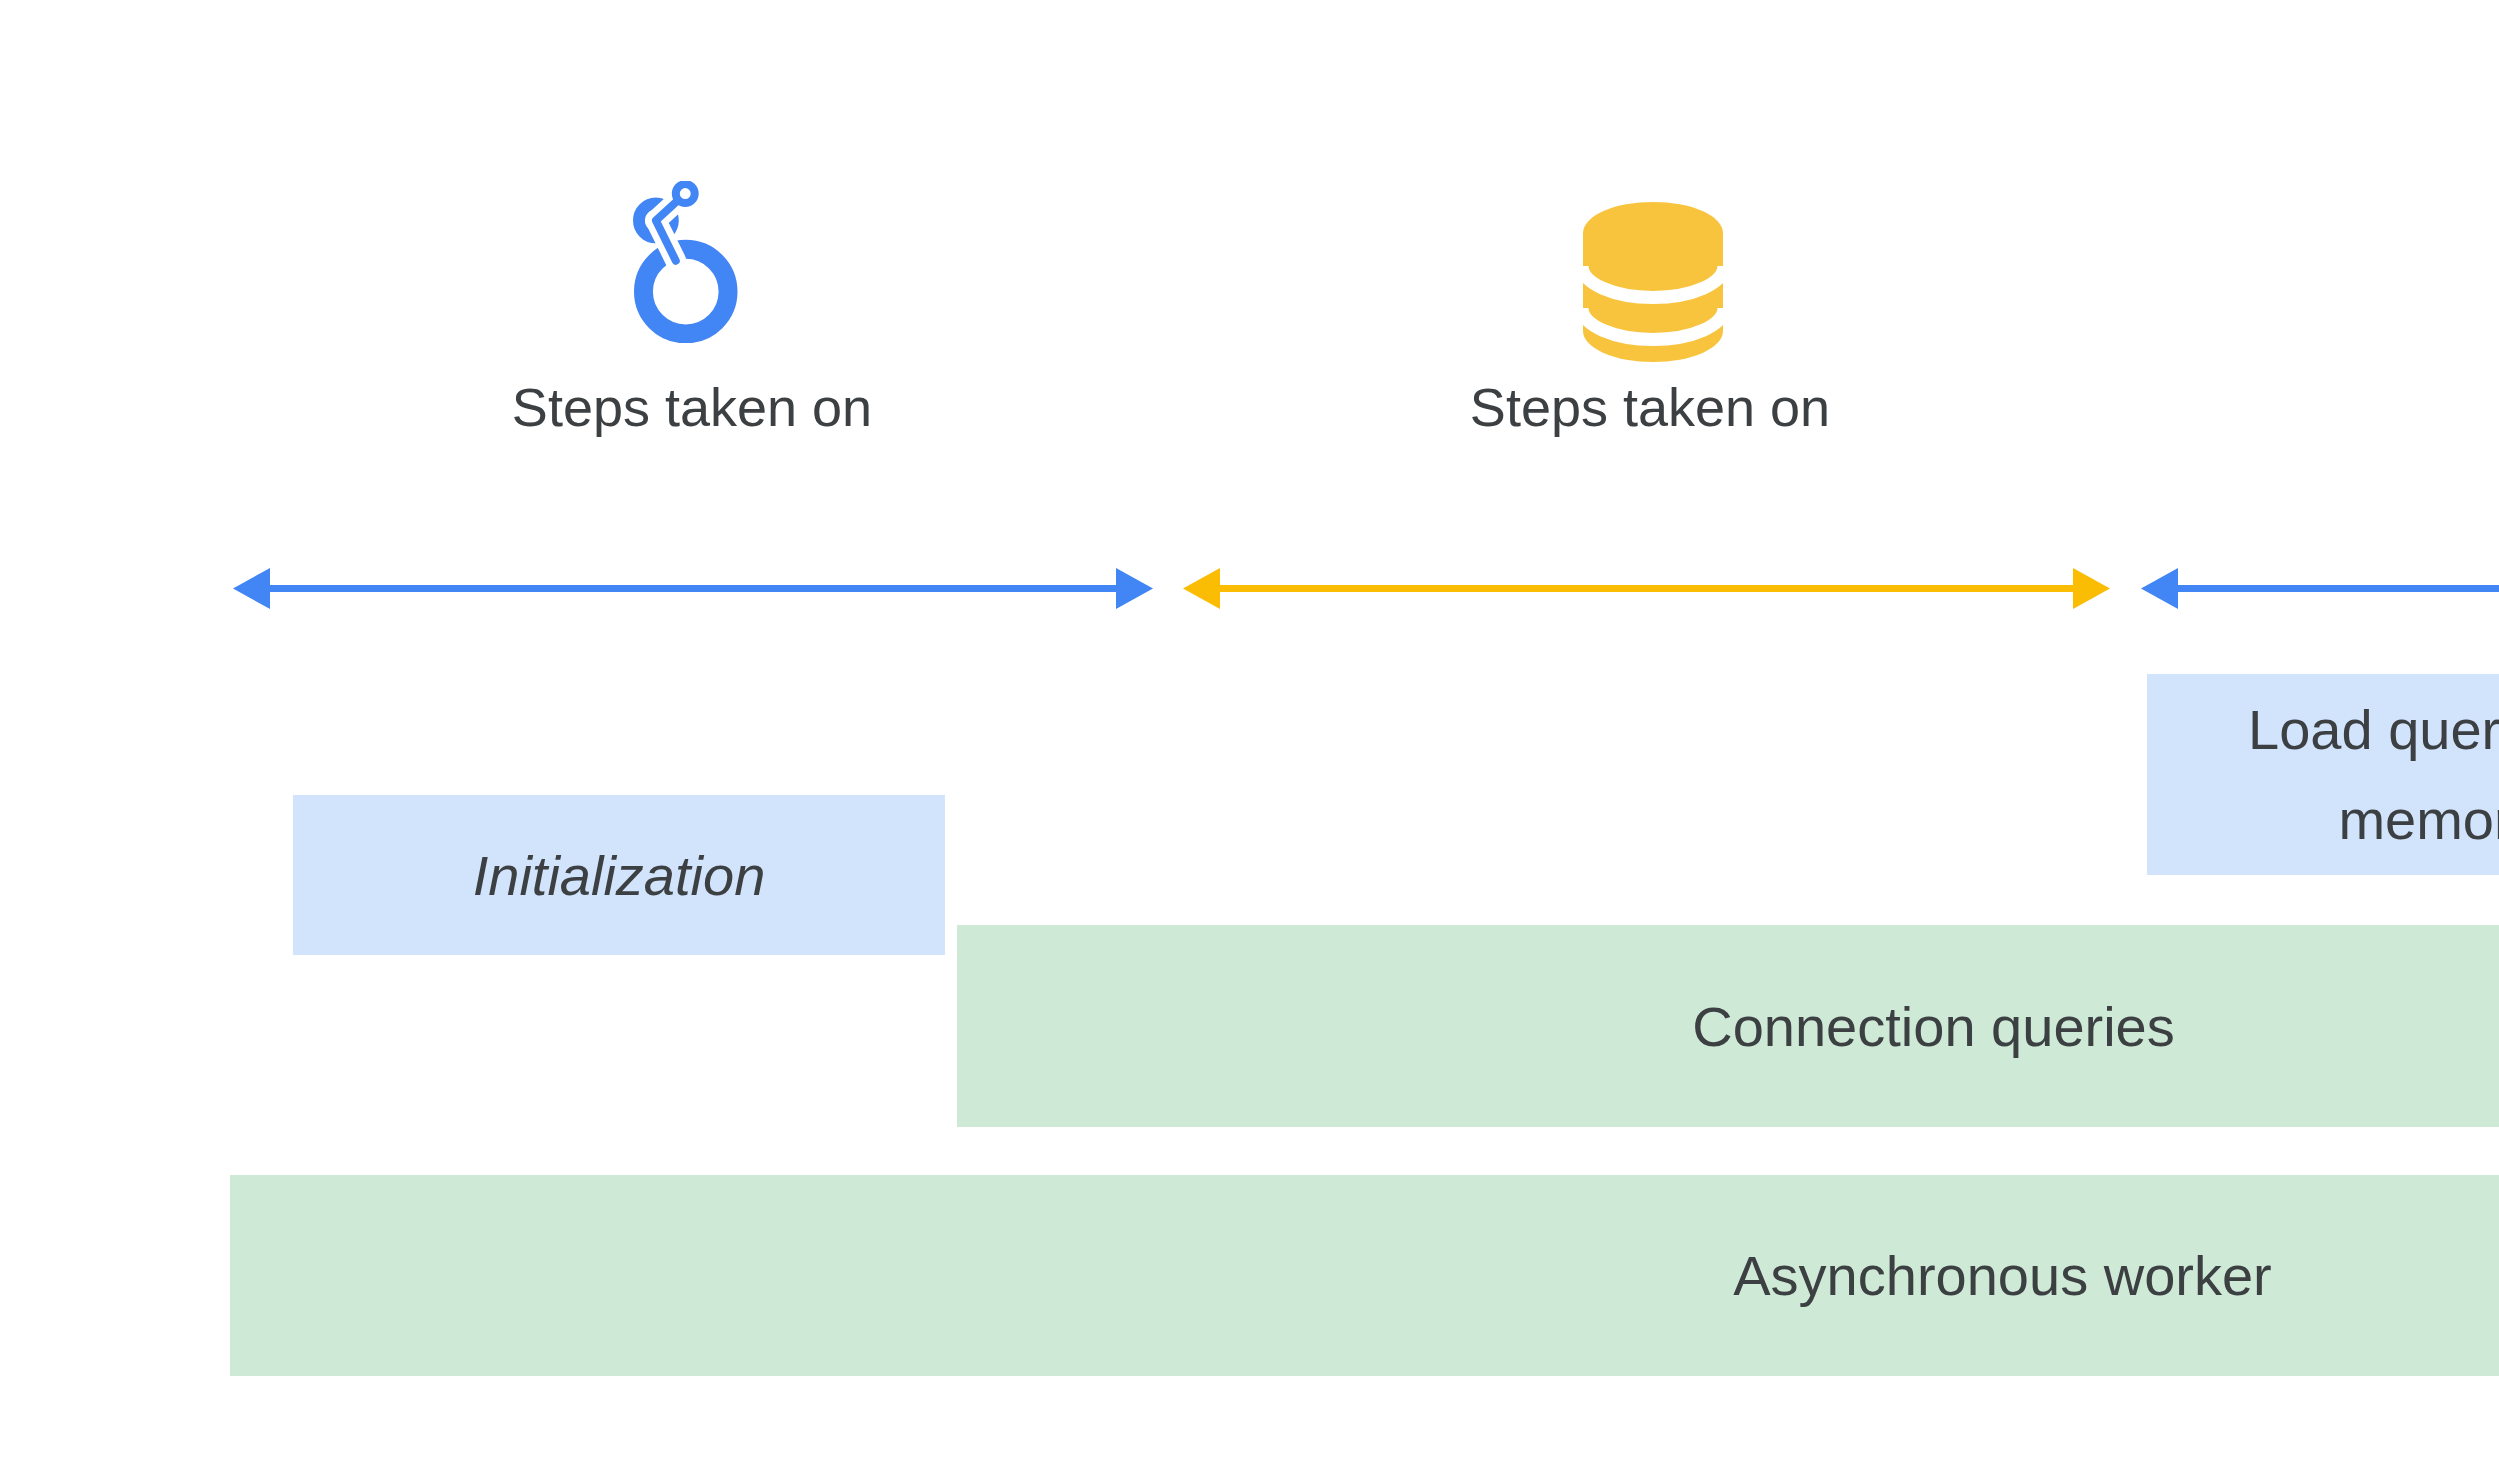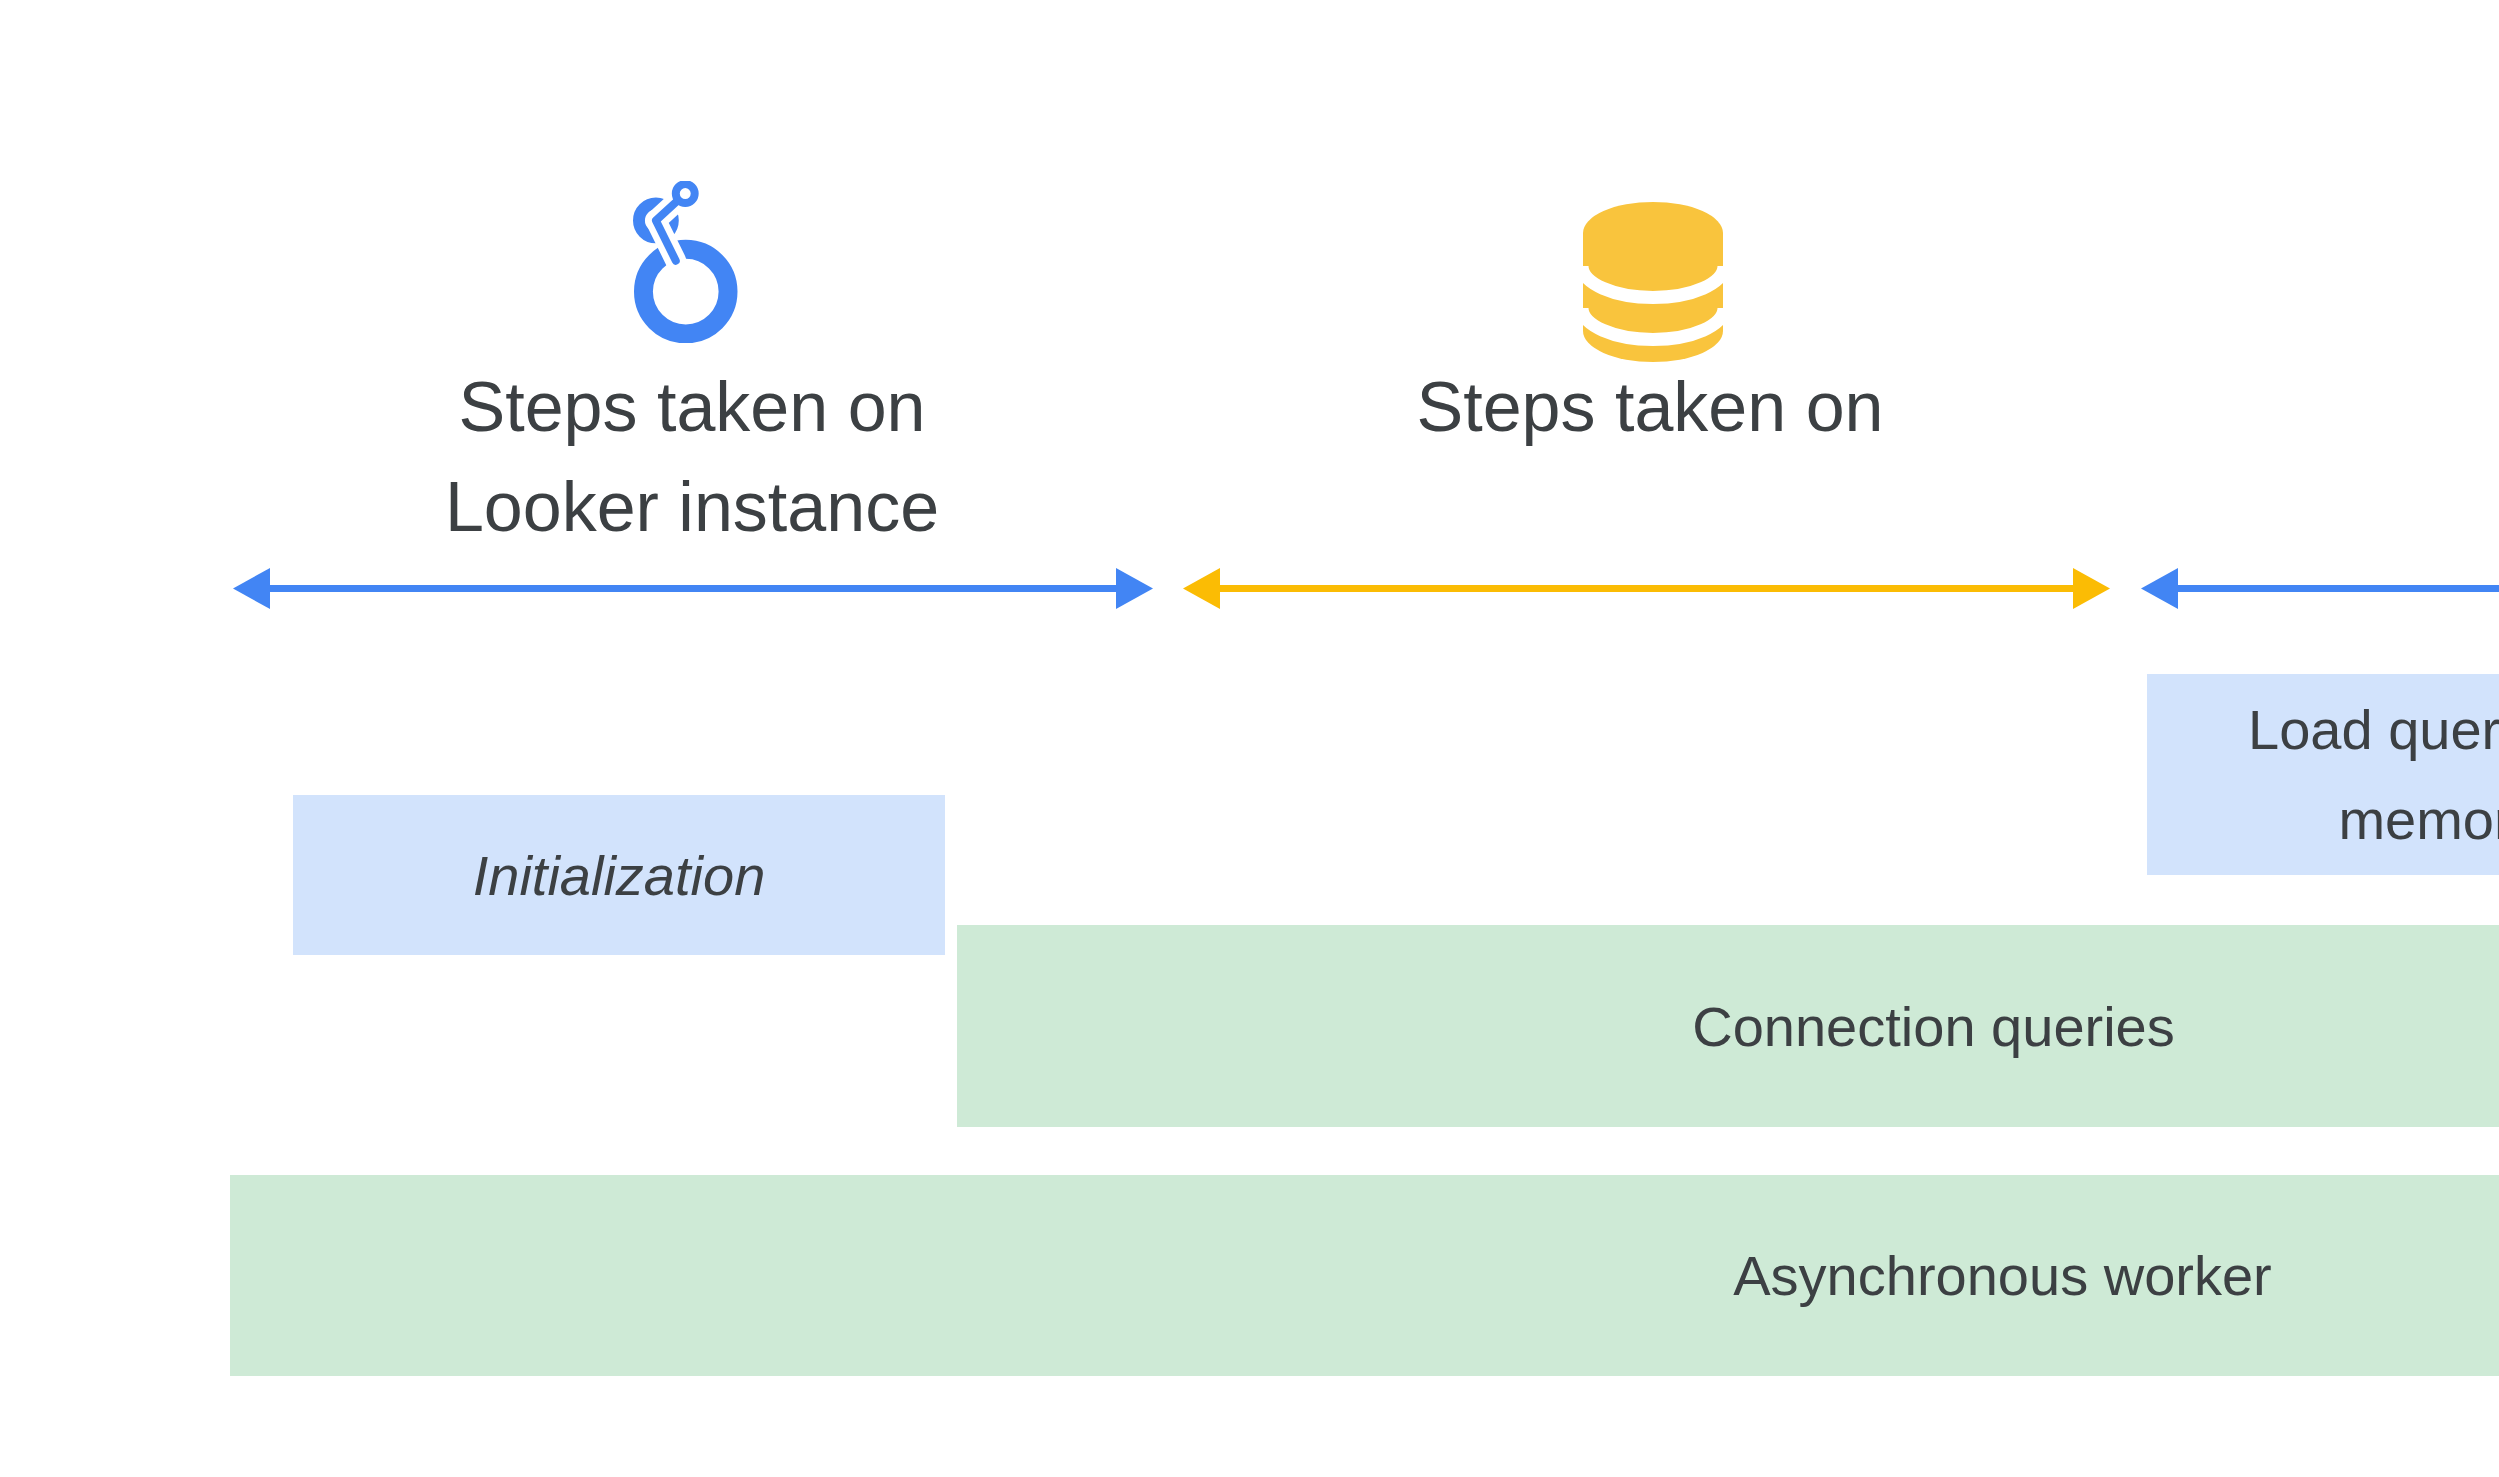--- a/index.html
+++ b/index.html
@@ -12,21 +12,21 @@
   }
   #canvas{position:relative;width:3999px;height:1478px;background:var(--page_bg,#ffffff);}
 
   
   .icon-wrap{position:absolute;}
   .step-label{
     position:absolute;
     width:950px;
     top:357px;
     text-align:center;
-    font-size:70px;
+    font-size:54px;
     line-height:100px;
     color:var(--text_color,#3C4043);
     white-space:nowrap;
   }
   .looker-ring{fill:none;stroke:var(--accent_blue,#4285F4);}
   .looker-bar-casing{fill:none;stroke:#ffffff;stroke-width:42;stroke-linecap:round;stroke-linejoin:round;}
   .looker-bar{fill:none;stroke:var(--accent_blue,#4285F4);stroke-width:16;stroke-linecap:round;stroke-linejoin:round;}
   .looker-smallring{fill:#ffffff;stroke:var(--accent_blue,#4285F4);}
   .db-body{fill:var(--db_yellow,#F9C43D);}
   .db-gap{fill:none;stroke:#ffffff;stroke-width:26;}
@@ -66,21 +66,20 @@
     <svg width="105" height="162" viewBox="0 0 211 325">
       <circle class="looker-ring" cx="106" cy="222" r="85" stroke-width="38"></circle>
       <circle class="looker-ring" cx="46" cy="79" r="34" stroke-width="24"></circle>
       <path class="looker-bar-casing" d="M105,25 L46,79 L86,160"></path>
       <path class="looker-bar" d="M105,25 L46,79 L86,160"></path>
       <circle class="looker-smallring" cx="105" cy="25" r="19" stroke-width="16"></circle>
     </svg>
   </div>
   <div class="step-label" style="left:217px;">
     <div>Steps taken on</div>
-    <div>Looker instance</div>
   </div>
   <svg class="arrow arrow-blue" style="left:231px;" width="924" height="45" viewBox="0 0 1848 90">
     <line x1="70" y1="45" x2="1778" y2="45"></line>
     <polygon points="4,45 78,4 78,86"></polygon>
     <polygon points="1844,45 1770,4 1770,86"></polygon>
   </svg>
 
   <div class="icon-wrap" style="left:1583px;top:202px;">
     <svg width="140" height="160" viewBox="0 0 280 320">
       <path class="db-body" d="M0,62 A140,62 0 0 1 280,62 L280,258 A140,62 0 0 1 0,258 Z"></path>

